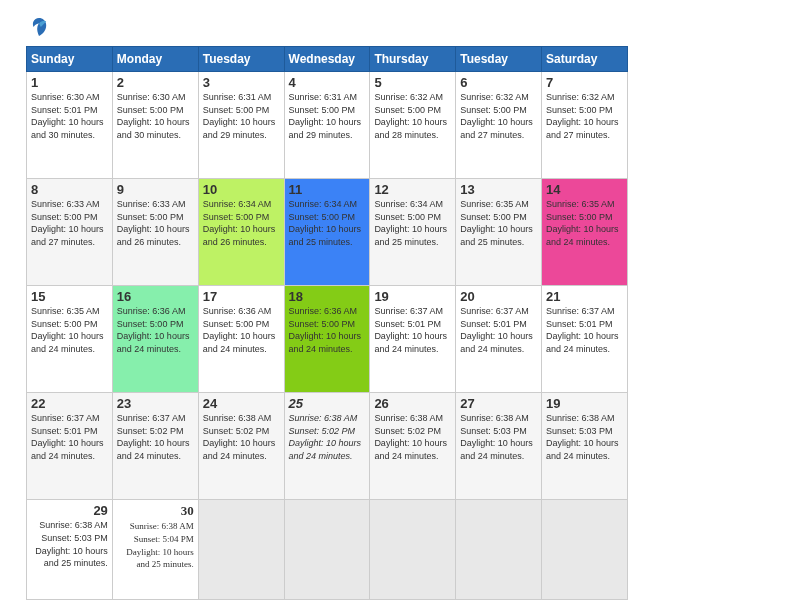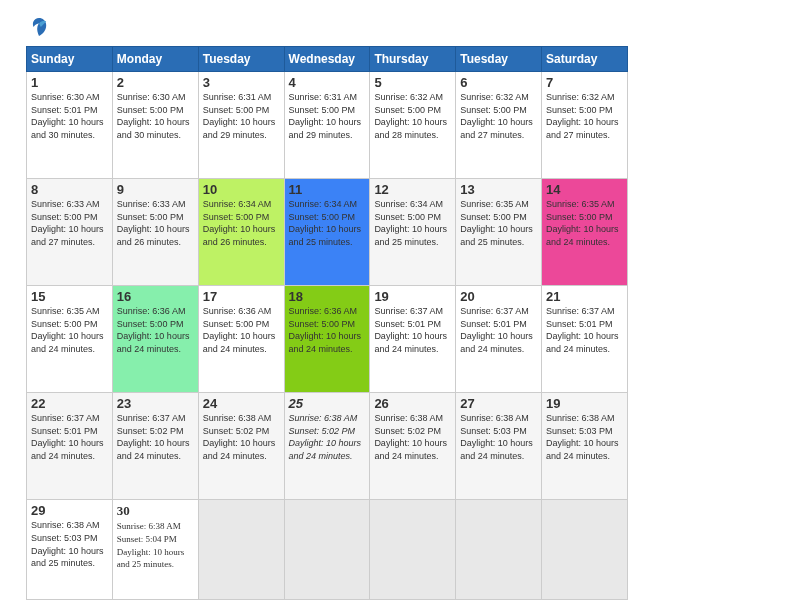--- a/index.html
+++ b/index.html
@@ -97,20 +97,21 @@
       display: block;
       margin-bottom: 1px;
     }
     .cell-info {
       font-size: 9px;
       color: #333;
       line-height: 1.4;
     }
     .last-row td {
       height: 65px;
+      text-align: right;
     }
   </style>
 </head>
 <body>
 
 <div class="page">
   <div class="header">
     <div class="logo">
       <div class="logo-text">
         <span class="logo-general"></span>

